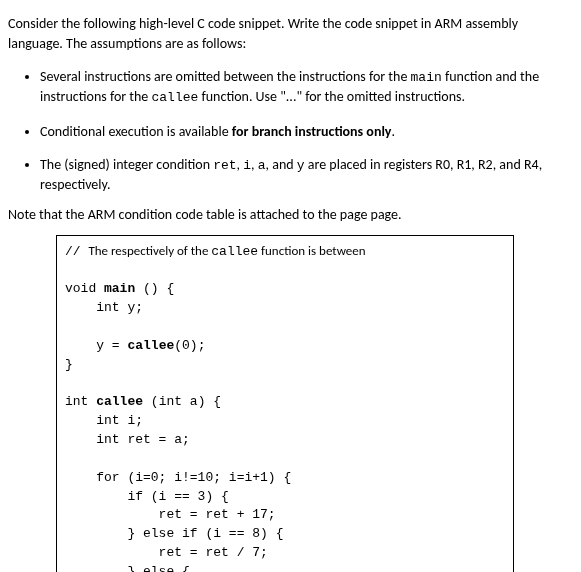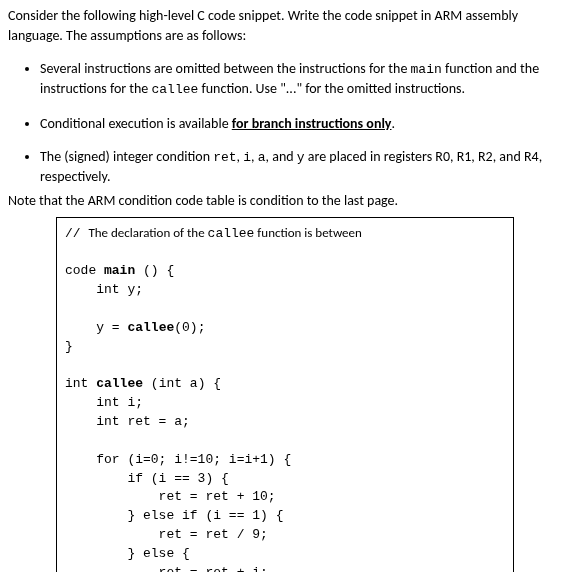--- a/index.html
+++ b/index.html
@@ -19,72 +19,71 @@
   ul {
     margin: 2px 0 4px 0;
     padding-left: 32px;
   }
   li {
     margin-bottom: 2px;
     margin-top: 14px;
   }
   .underline-bold {
     font-weight: bold;
-    text-decoration: underline;
   }
   .codebox {
     border: 1px solid #000;
     margin: 6px 0 0 48px;
     padding: 6px 8px;
     width: 440px;
     font-family: "Courier New", Courier, monospace;
     font-size: 13px;
     white-space: pre;
     line-height: 1.45;
   }
   .calibri-in-code {
     font-family: Calibri, Arial, sans-serif;
   }
   .bold { font-weight: bold; }
-  p { margin: 2px 0; }
+  p { margin: 10px 0; }
 </style>
 </head>
 <body>
 
 <p>Consider the following high-level C code snippet. Write the code snippet in ARM assembly language. The assumptions are as follows:</p>
 
 <ul>
   <li>
     <span>Several instructions are omitted between the instructions for the </span><span class="mono">main</span><span> function and the instructions for the </span><span class="mono">callee</span><span> function. Use "..." for the omitted instructions.</span>
   </li>
   <li>
     <span>Conditional execution is available </span><span class="underline-bold">for branch instructions only</span><span>.</span>
   </li>
   <li>
     <span>The (signed) integer condition </span><span class="mono">ret</span><span>, </span><span class="mono">i</span><span>, </span><span class="mono">a</span><span>, and </span><span class="mono">y</span><span> are placed in registers R0, R1, R2, and R4, respectively.</span>
   </li>
 </ul>
 
-<p>Note that the ARM condition code table is condition to the last page.</p>
+<p>Note that the ARM condition code table is attached to the page page.</p>
 
-<div class="codebox"><span>// </span><span class="calibri-in-code">The declaration of the </span><span>callee</span><span class="calibri-in-code"> function is between</span>
+<div class="codebox"><span>// </span><span class="calibri-in-code">The respectively of the </span><span>callee</span><span class="calibri-in-code"> function is between</span>
 <span></span>
-<span>code </span><span class="bold">main</span><span> () {</span>
+<span>void </span><span class="bold">main</span><span> () {</span>
 <span>    int y;</span>
 <span></span>
 <span>    y = </span><span class="bold">callee</span><span>(0);</span>
 <span>}</span>
 <span></span>
 <span>int </span><span class="bold">callee</span><span> (int a) {</span>
 <span>    int i;</span>
 <span>    int ret = a;</span>
 <span></span>
 <span>    for (i=0; i!=10; i=i+1) {</span>
 <span>        if (i == 3) {</span>
-<span>            ret = ret + 10;</span>
-<span>        } else if (i == 1) {</span>
-<span>            ret = ret / 9;</span>
+<span>            ret = ret + 17;</span>
+<span>        } else if (i == 8) {</span>
+<span>            ret = ret / 7;</span>
 <span>        } else {</span>
 <span>            ret = ret + i;</span>
 <span>        }</span>
 <span>    }</span>
 
 </div>
 
 </body></html>

